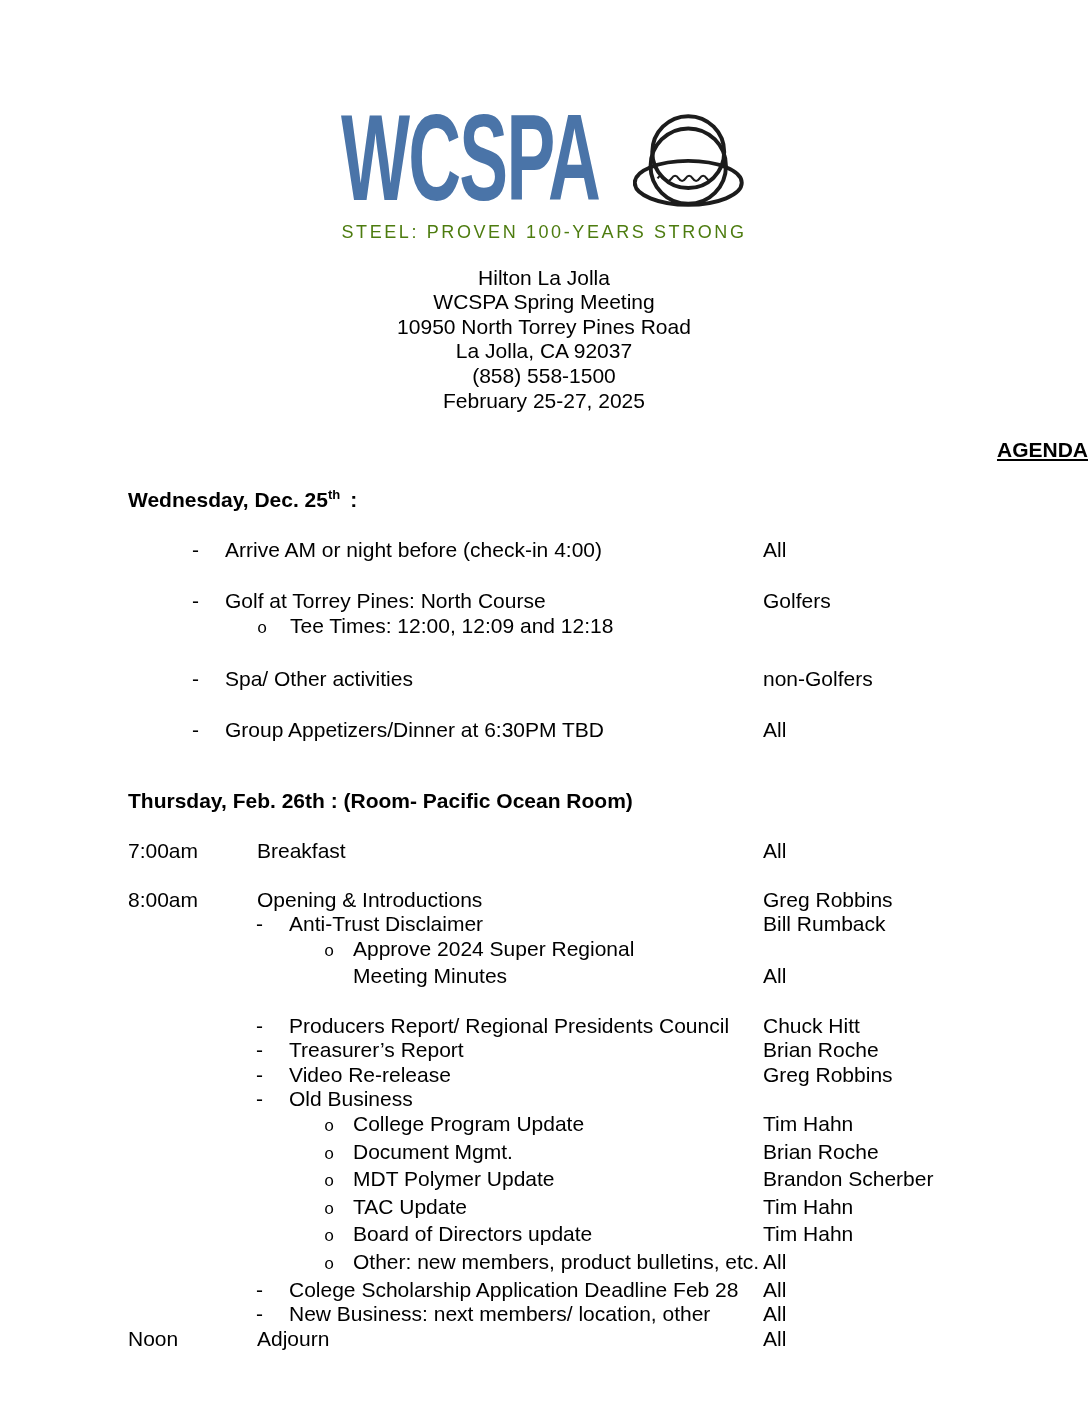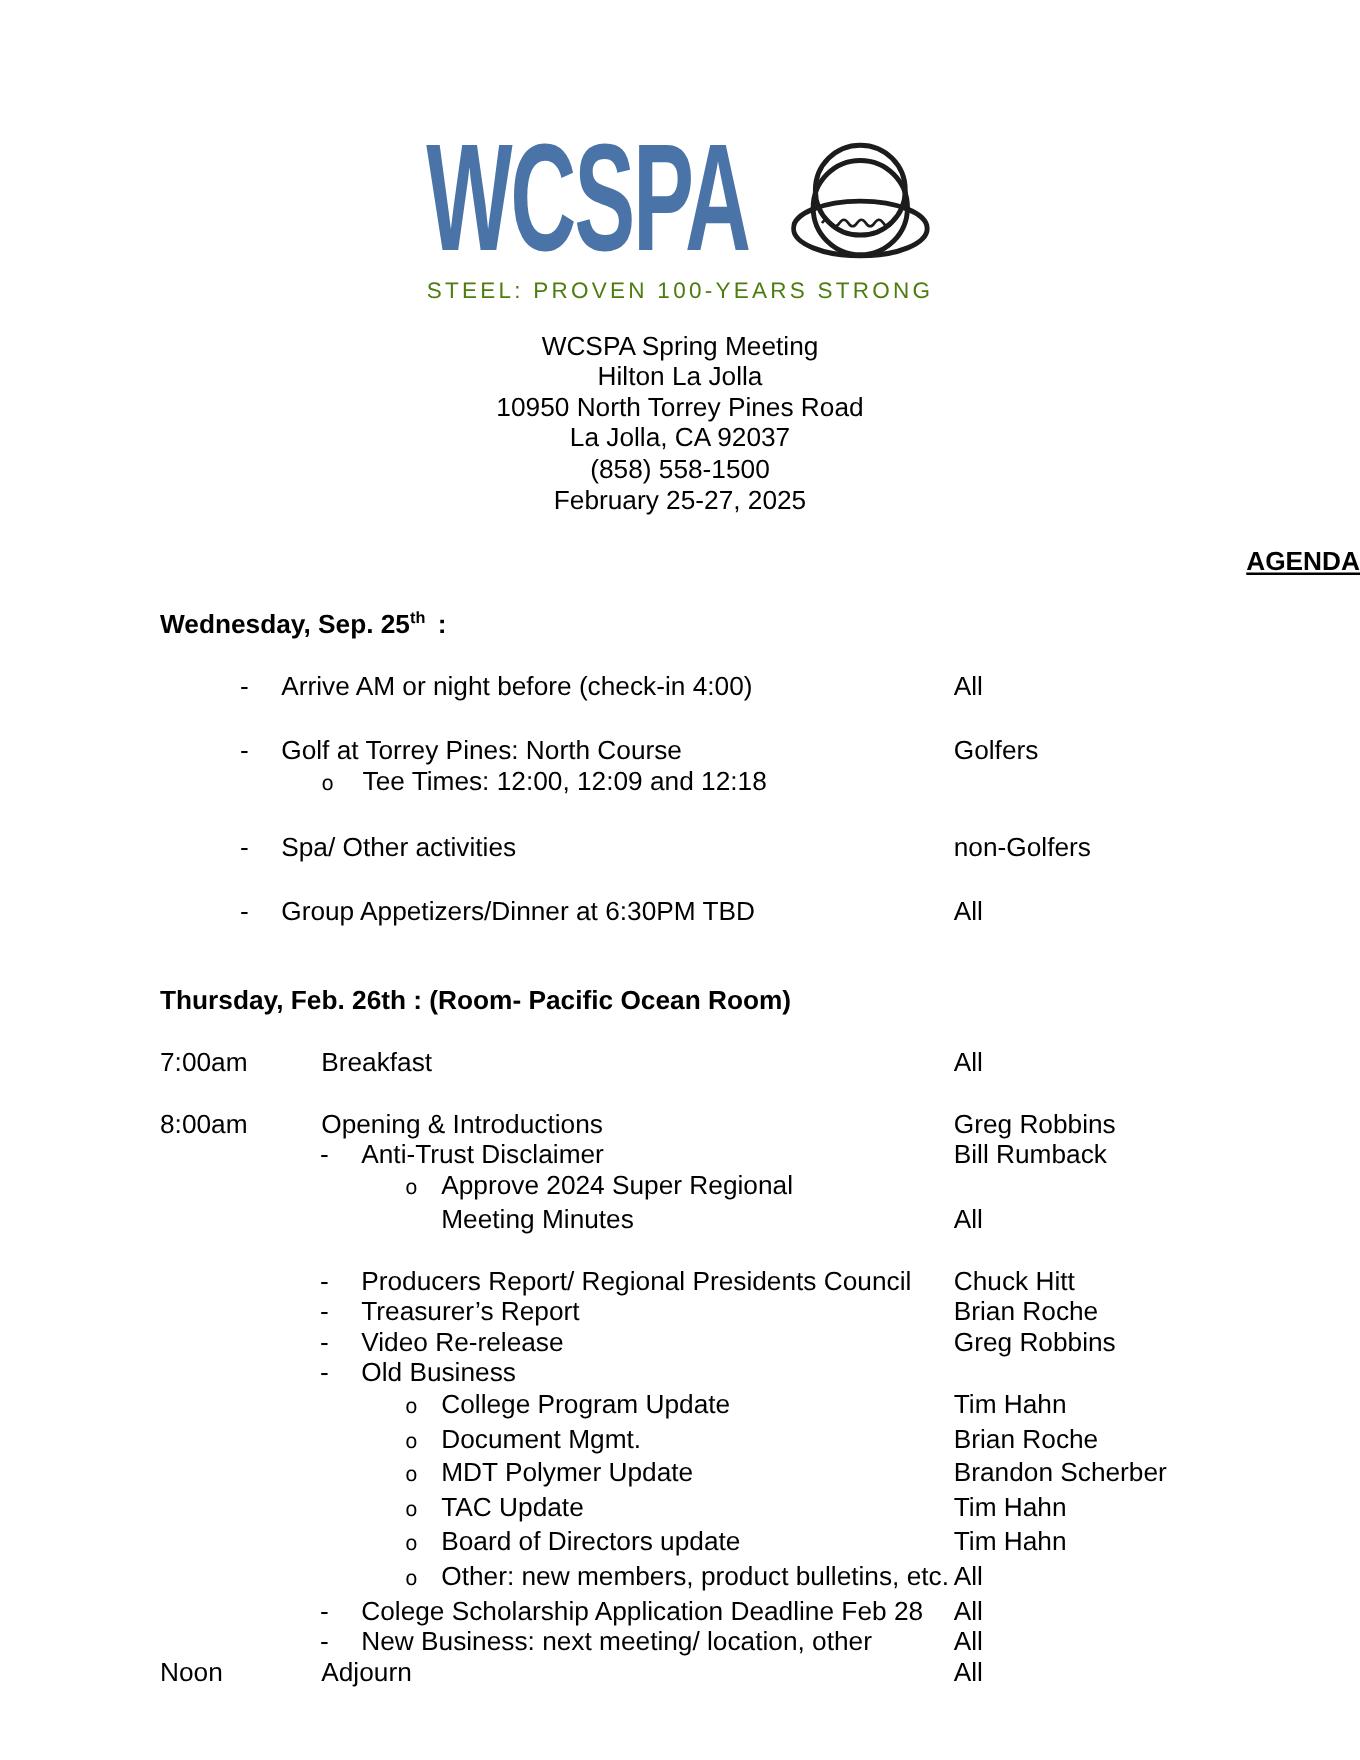--- a/index.html
+++ b/index.html
@@ -63,36 +63,36 @@
     <svg class="pipe-icon" width="114" height="100" viewBox="0 0 130 112" fill="none">
       <ellipse cx="63" cy="82" rx="61" ry="25" stroke="#1c1c1c" stroke-width="4.5"></ellipse>
       <circle cx="63" cy="63" r="43" stroke="#1c1c1c" stroke-width="4.5"></circle>
       <circle cx="63" cy="47" r="41" stroke="#1c1c1c" stroke-width="4.5"></circle>
       <path d="M28,77 q4,-6 8,0 t8,0 t8,0 t8,0 t8,0 t8,0 t8,0 t8,0" stroke="#1c1c1c" stroke-width="2.4"></path>
     </svg>
   </div>
   <div class="tagline">STEEL: PROVEN 100-YEARS STRONG</div>
 
   <div class="address">
+    <div>Hilton La Jolla</div>
     <div>WCSPA Spring Meeting</div>
-    <div>Hilton La Jolla</div>
     <div>10950 North Torrey Pines Road</div>
     <div>La Jolla, CA 92037</div>
     <div>(858) 558-1500</div>
     <div>February 25-27, 2025</div>
   </div>
 
   <div class="agenda-title-row">
     <span class="agenda-title">AGENDA</span>
   </div>
 
   <div class="content">
 
     <div class="heading wed-heading">
-      <span>Wednesday, Sep. 25</span><sup class="sup">th</sup><span class="tail">:</span>
+      <span>Wednesday, Dec. 25</span><sup class="sup">th</sup><span class="tail">:</span>
     </div>
 
     <div class="row pl-wdash">
       <span class="marker m33">-</span><span>Arrive AM or night before (check-in 4:00)</span>
       <span class="who">All</span>
     </div>
     <div class="row pl-wdash">
       <span class="marker m33">-</span><span>Golf at Torrey Pines: North Course</span>
       <span class="who">Golfers</span>
     </div>
@@ -171,21 +171,21 @@
     </div>
     <div class="row pl-to">
       <span class="marker m29 bullet-o">o</span><span>Other: new members, product bulletins, etc.</span>
       <span class="who">All</span>
     </div>
     <div class="row pl-tdash">
       <span class="marker m33">-</span><span>Colege Scholarship Application Deadline Feb 28</span>
       <span class="who">All</span>
     </div>
     <div class="row pl-tdash">
-      <span class="marker m33">-</span><span>New Business: next meeting/ location, other</span>
+      <span class="marker m33">-</span><span>New Business: next members/ location, other</span>
       <span class="who">All</span>
     </div>
     <div class="row">
       <span class="time">Noon</span><span>Adjourn</span>
       <span class="who">All</span>
     </div>
 
   </div>
 </div>
 

